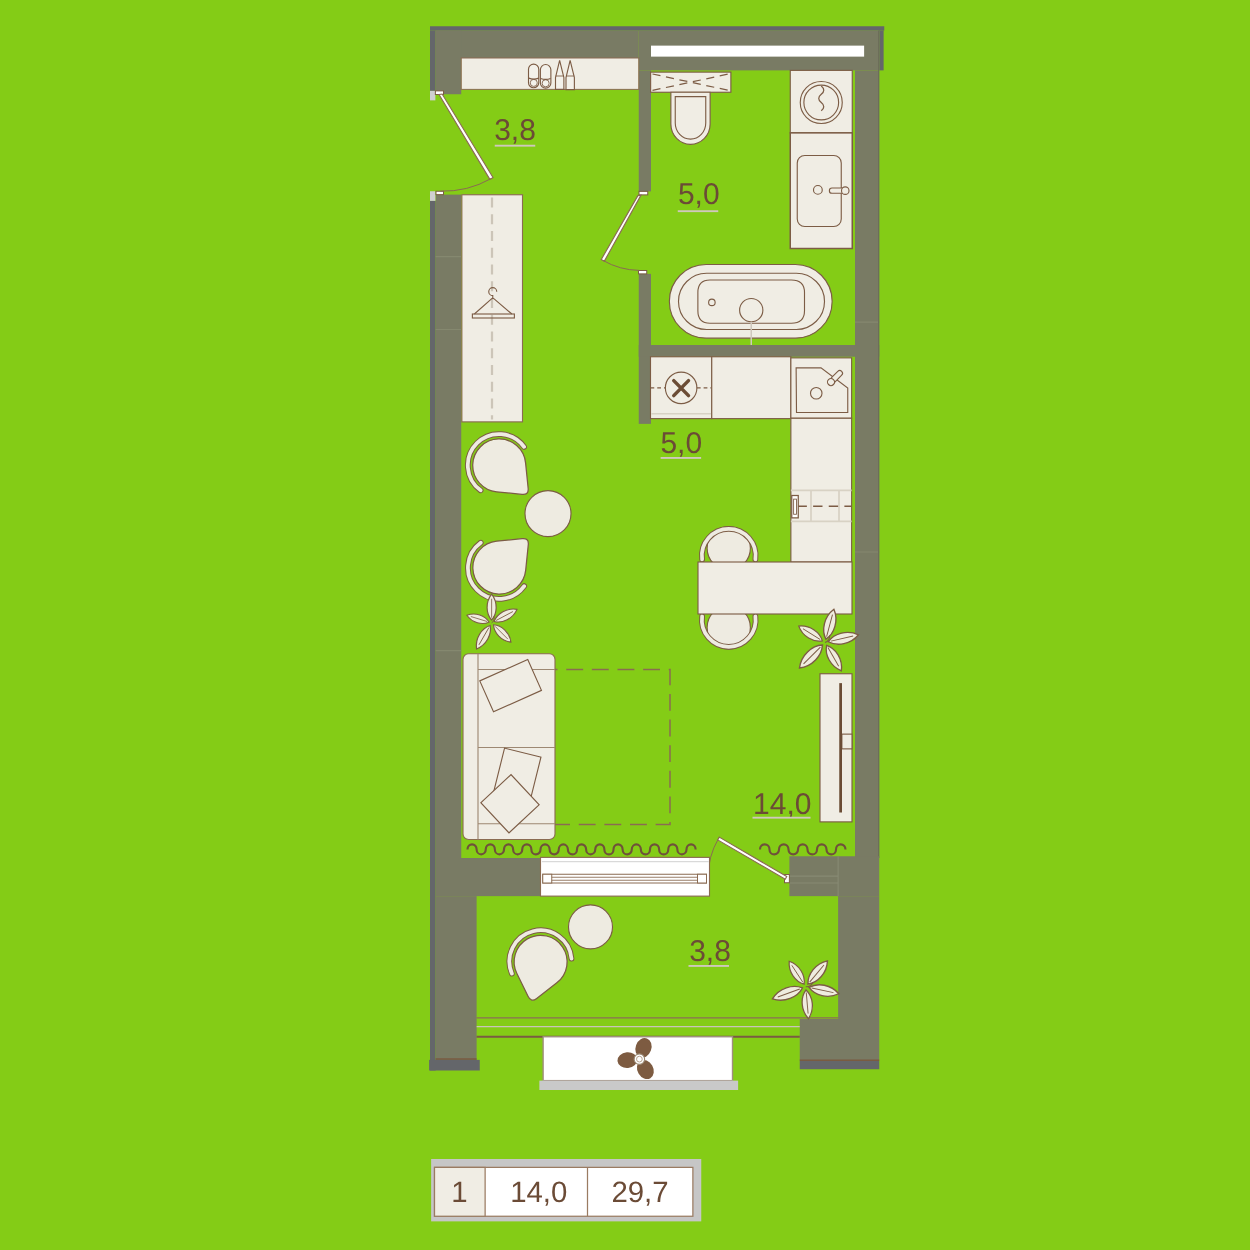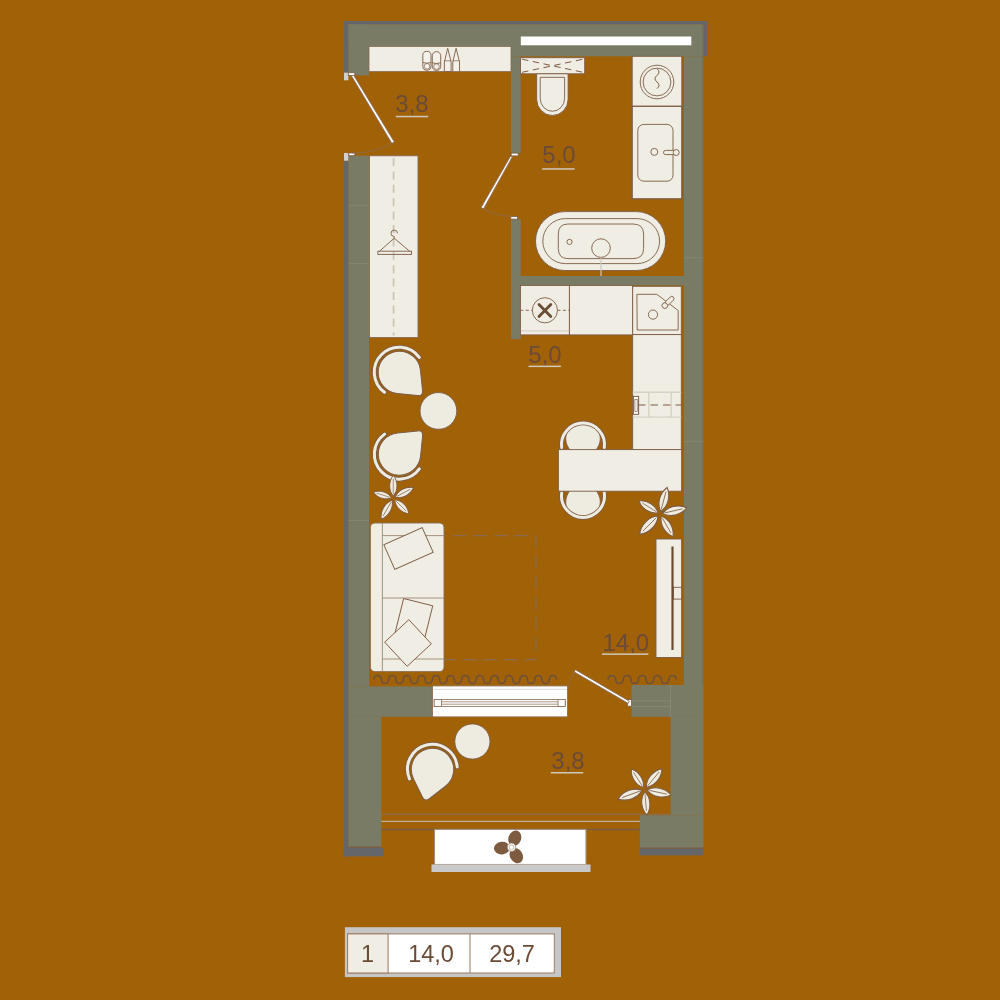--- a/index.html
+++ b/index.html
@@ -1,16 +1,16 @@
 <!DOCTYPE html>
 <html><head>
 <meta charset="utf-8">
 <style>
   html,body{margin:0;padding:0;background:#ffffff;}
-  .wrap{width:1000px;height:1000px;position:relative;background:#a16207;}
+  .wrap{width:1000px;height:1000px;position:relative;background:#84cc16;}
   text{font-family:"Liberation Sans", sans-serif;fill:#6b4b36;}
 </style>
 </head>
 <body>
 <div class="wrap">
 <svg width="1000" height="1000" viewBox="0 0 1000 1000">
 <defs>
 <g id="plant">
   <g id="leaf">
             <path d="M0,-2.5 C5,-8 5.5,-18 0,-25 C-5.5,-18 -5,-8 0,-2.5 Z" fill="#efecdf" stroke="#7c5c45" stroke-width="1"></path>

